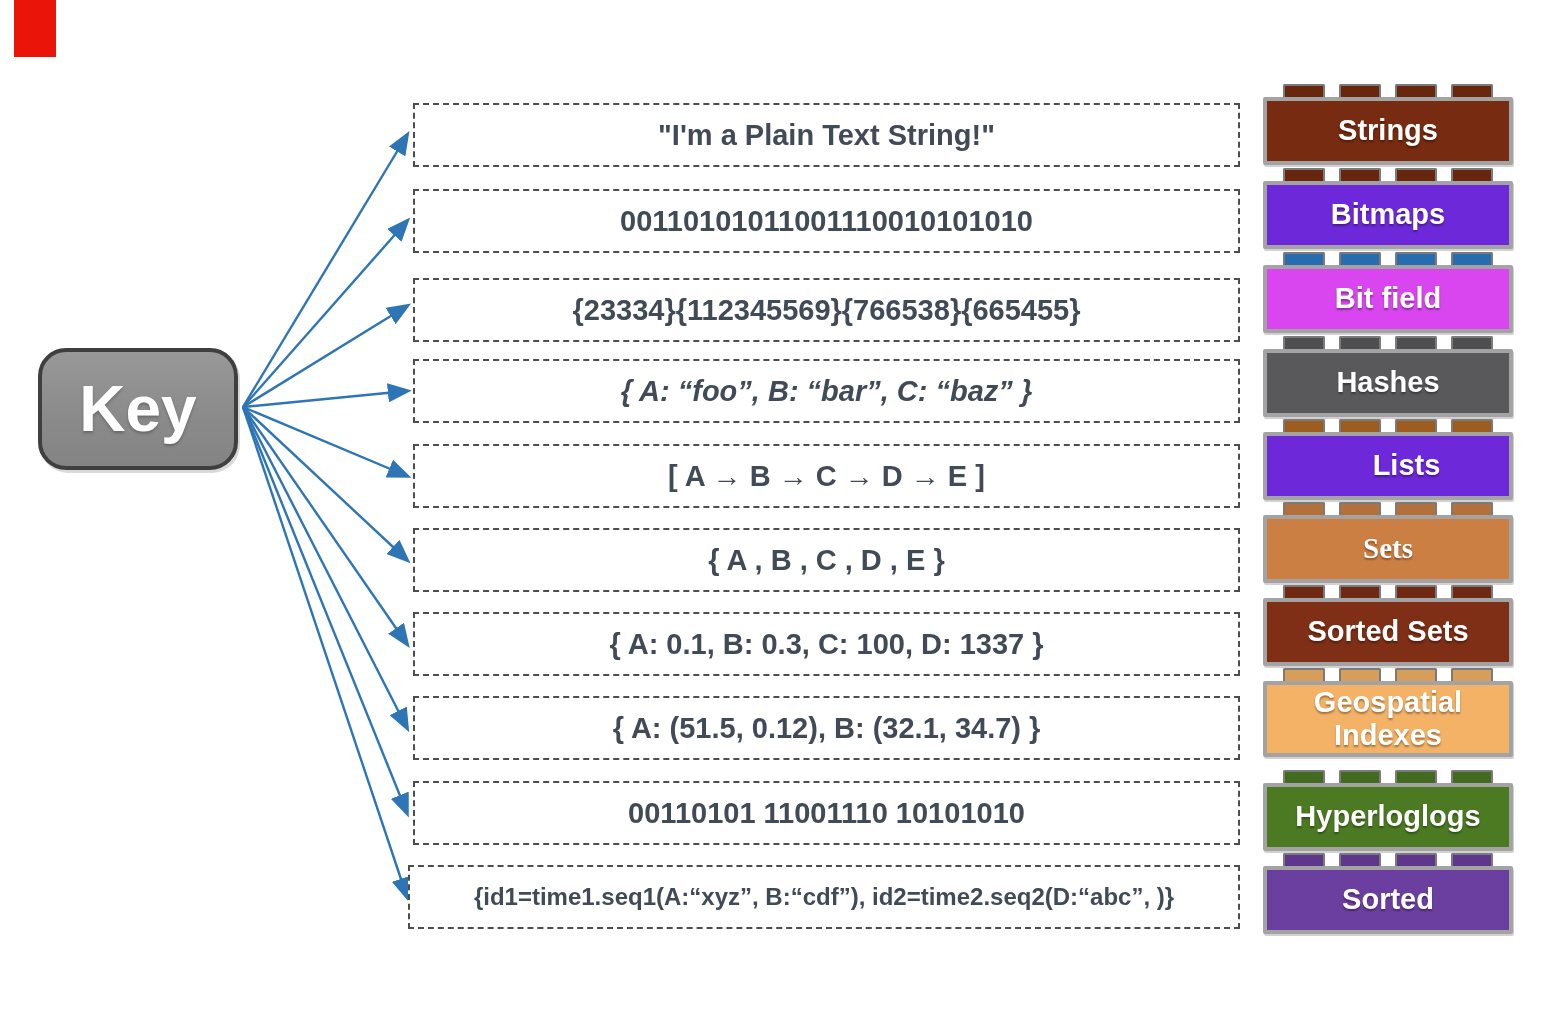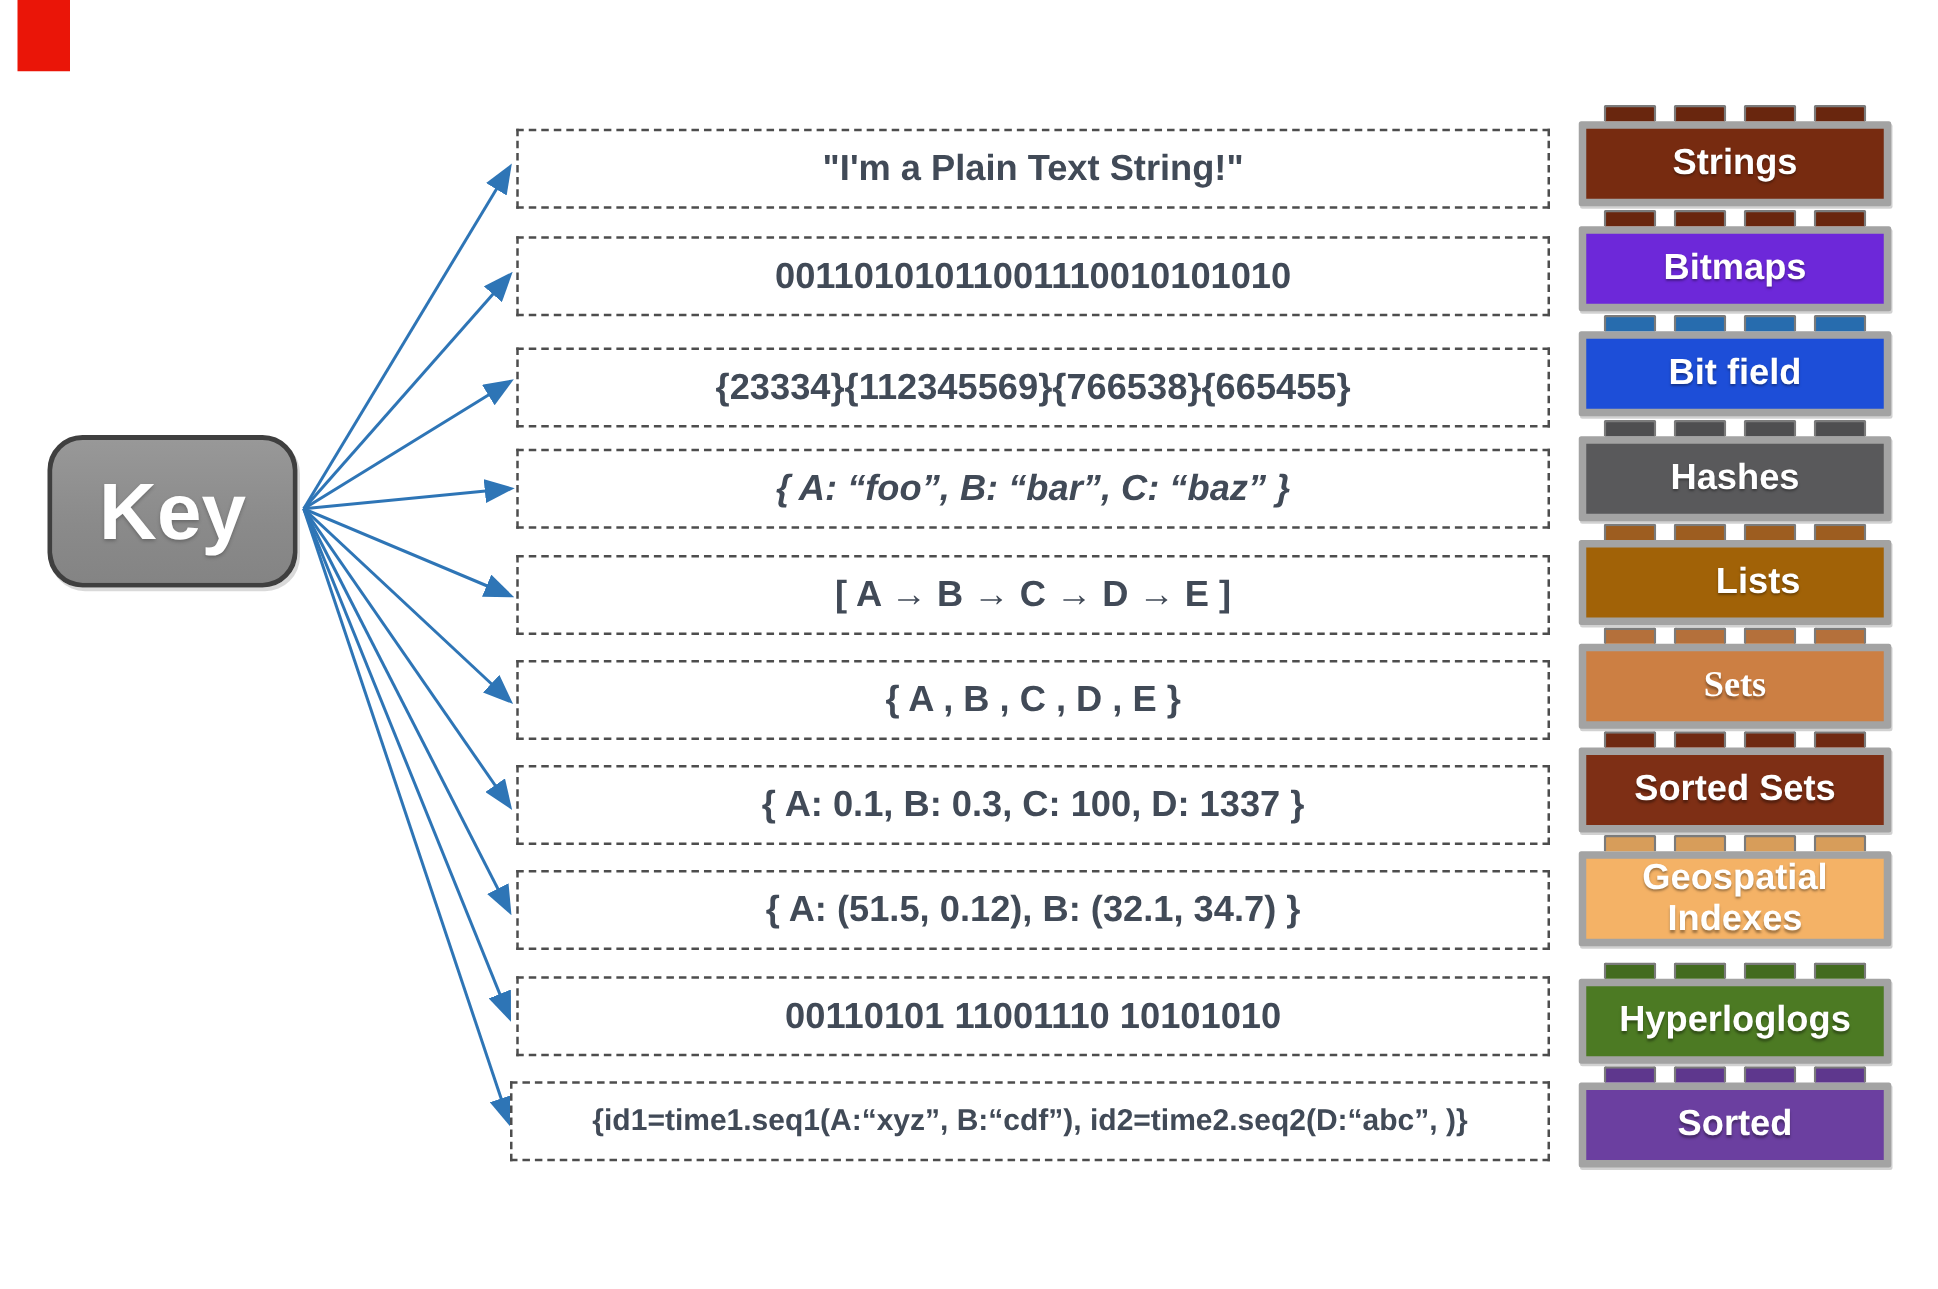--- a/index.html
+++ b/index.html
@@ -46,21 +46,21 @@
     height: 13px; display: flex; justify-content: space-evenly; align-items: flex-end;
     padding: 0 6px;
   }
   .stud {
     width: 42px; height: 13px;
     border: 2px solid #8c8c8c; border-bottom: none;
     border-radius: 2px 2px 0 0;
     filter: brightness(0.88);
   }
   .brick-body {
-    height: 68px; border: 6px solid #a3a3a3; border-radius: 2px;
+    height: 68px; border: 4px solid #a3a3a3; border-radius: 2px;
     display: flex; align-items: center; justify-content: center; text-align: center;
     box-shadow: 1px 2px 0 rgba(0,0,0,0.18);
   }
   .brick-body.tall { height: 76px; }
   .brick-body span {
     color: #ffffff; font-weight: bold; font-size: 29px; line-height: 1.15;
     padding: 0 10px;
     text-shadow: 0 2px 2px rgba(0,0,0,0.35);
   }
 </style>
@@ -151,21 +151,21 @@
           <span>Bitmaps</span>
         </div>
       </div>
       <div class="brick" style="top: 252px;">
         <div class="studs">
           <div class="stud" style="background: rgb(44, 123, 198);"></div>
           <div class="stud" style="background: rgb(44, 123, 198);"></div>
           <div class="stud" style="background: rgb(44, 123, 198);"></div>
           <div class="stud" style="background: rgb(44, 123, 198);"></div>
         </div>
-        <div class="brick-body" style="background: #1d4ed8;">
+        <div class="brick-body" style="background: #d946ef;">
           <span>Bit field</span>
         </div>
       </div>
       <div class="brick" style="top: 336px;">
         <div class="studs">
           <div class="stud" style="background: rgb(89, 89, 91);"></div>
           <div class="stud" style="background: rgb(89, 89, 91);"></div>
           <div class="stud" style="background: rgb(89, 89, 91);"></div>
           <div class="stud" style="background: rgb(89, 89, 91);"></div>
         </div>
@@ -173,21 +173,21 @@
           <span>Hashes</span>
         </div>
       </div>
       <div class="brick" style="top: 419px;">
         <div class="studs">
           <div class="stud" style="background: rgb(178, 106, 36);"></div>
           <div class="stud" style="background: rgb(178, 106, 36);"></div>
           <div class="stud" style="background: rgb(178, 106, 36);"></div>
           <div class="stud" style="background: rgb(178, 106, 36);"></div>
         </div>
-        <div class="brick-body" style="background: #a16207; padding-left: 37px;">
+        <div class="brick-body" style="background: #6d28d9; padding-left: 37px;">
           <span>Lists</span>
         </div>
       </div>
       <div class="brick" style="top: 502px; font-family: Liberation Serif, serif;">
         <div class="studs">
           <div class="stud" style="background: rgb(204, 127, 67);"></div>
           <div class="stud" style="background: rgb(204, 127, 67);"></div>
           <div class="stud" style="background: rgb(204, 127, 67);"></div>
           <div class="stud" style="background: rgb(204, 127, 67);"></div>
         </div>

